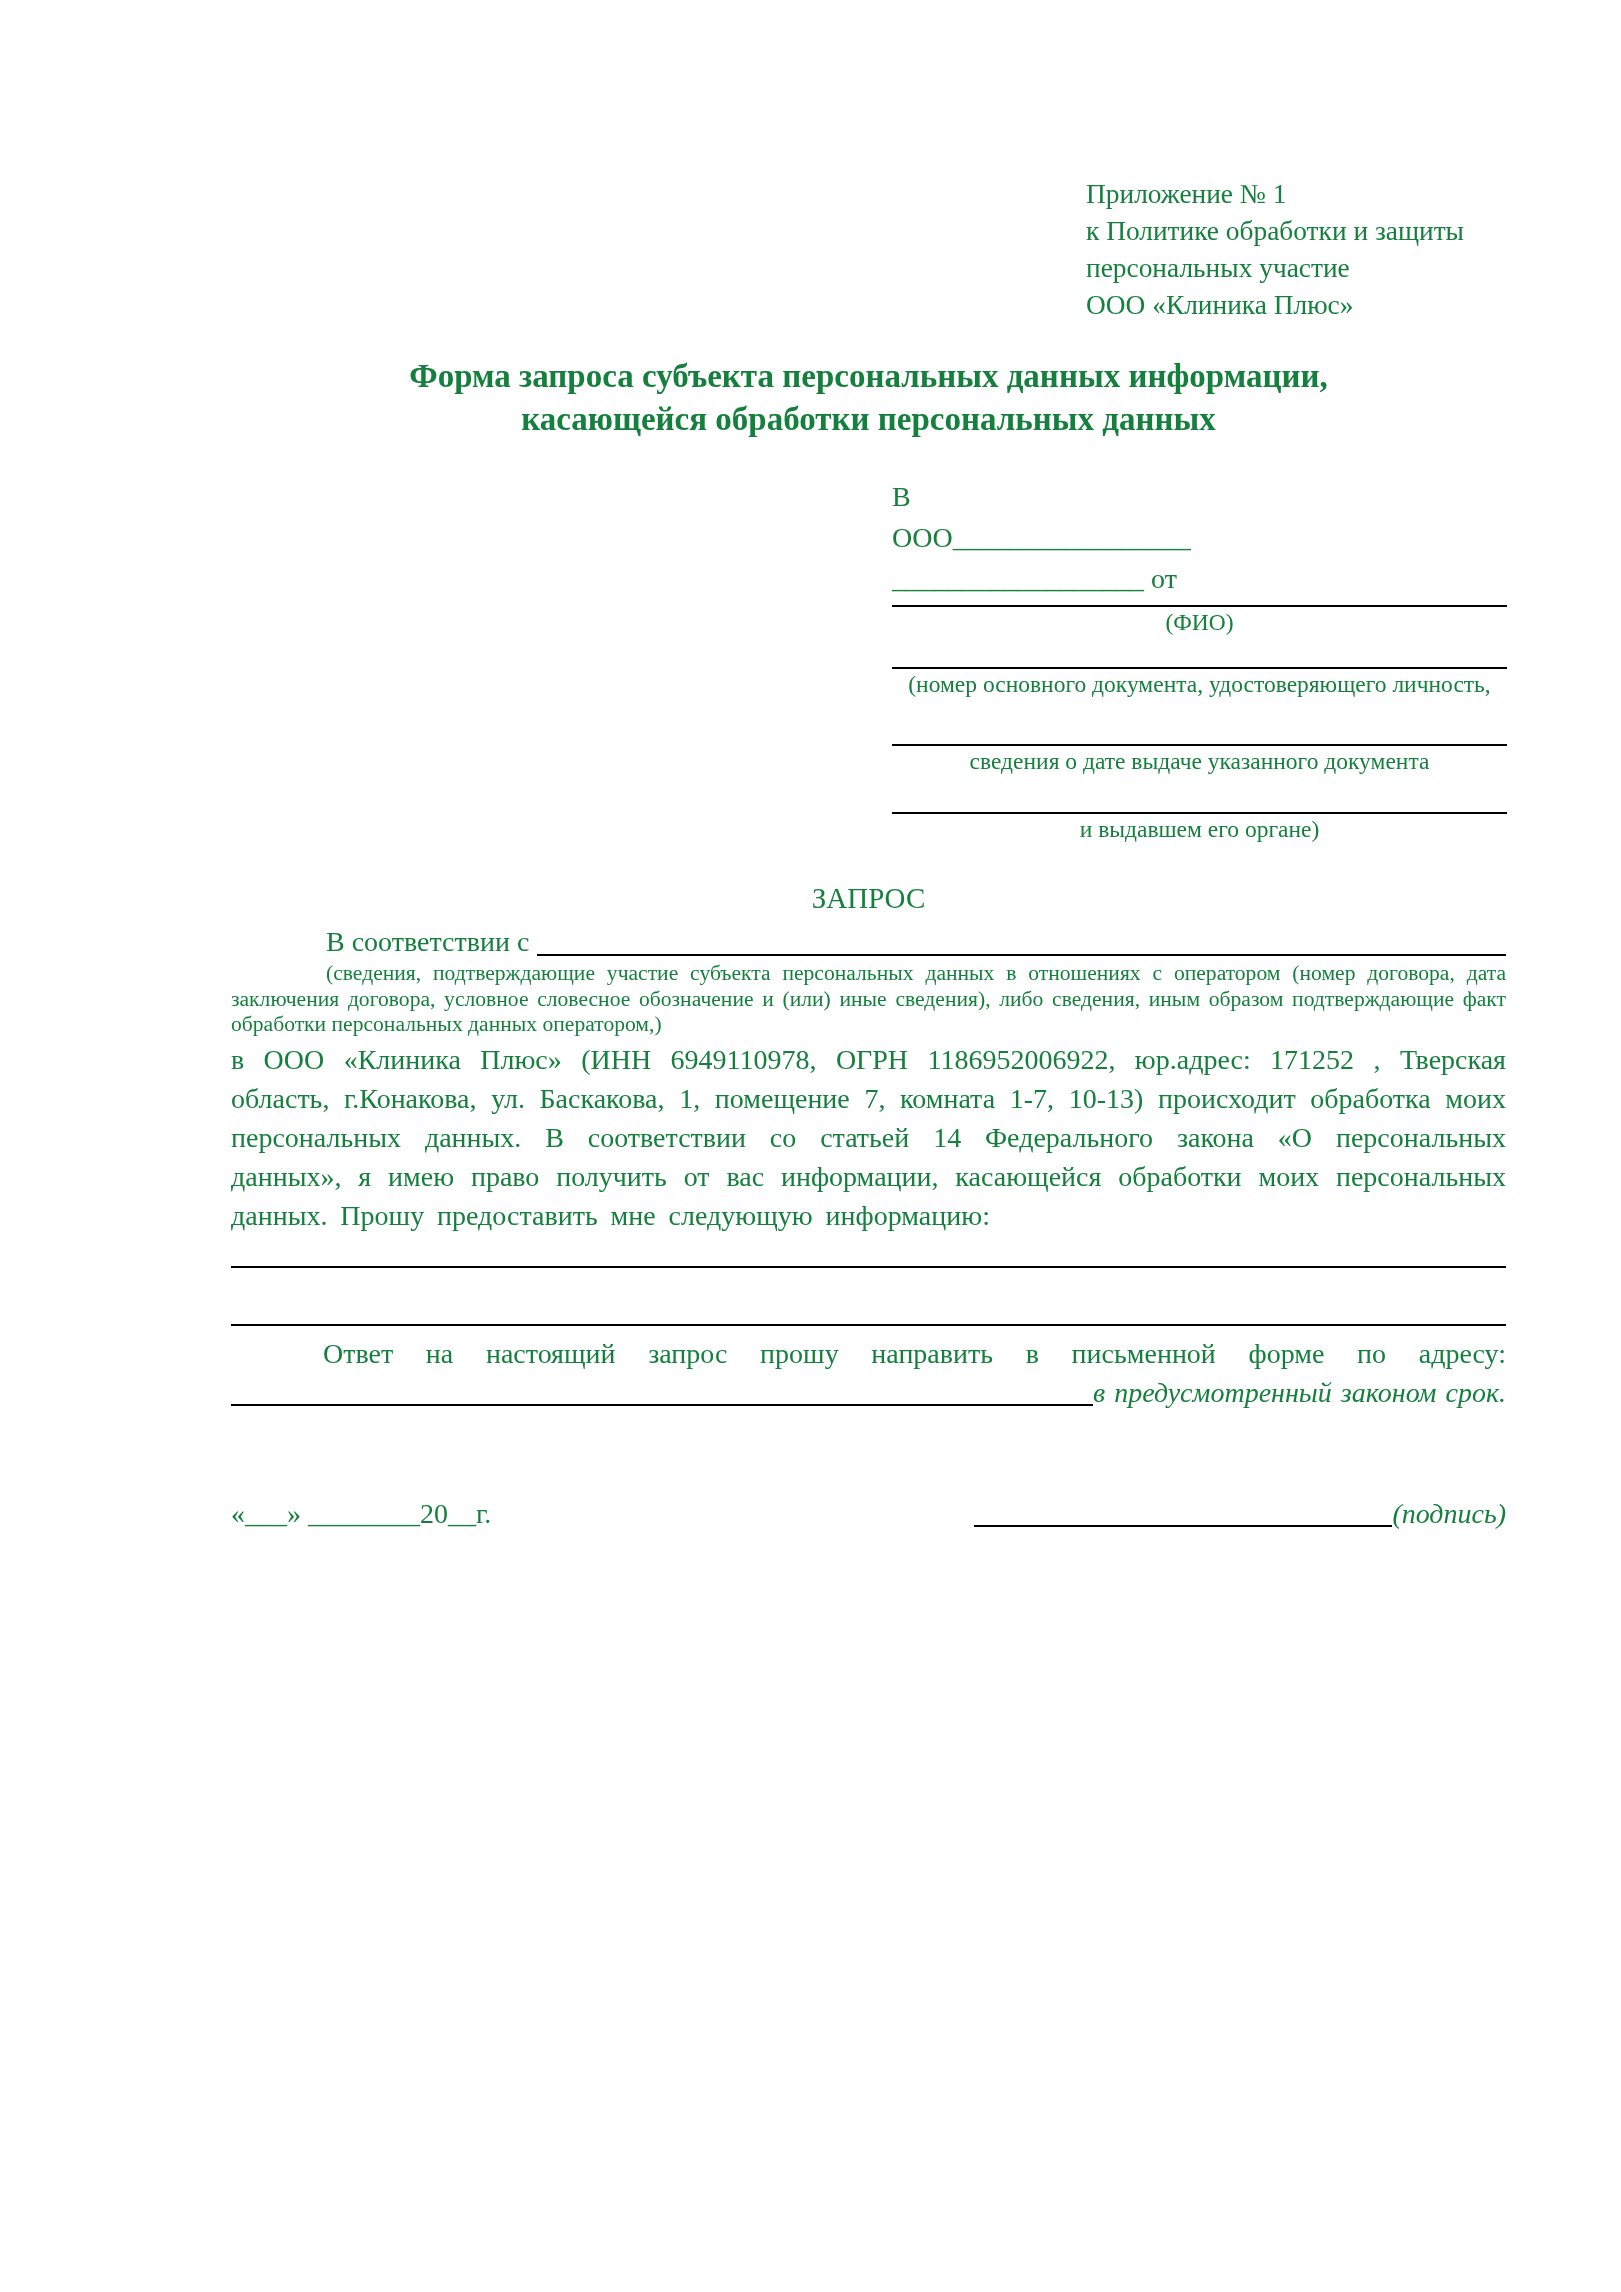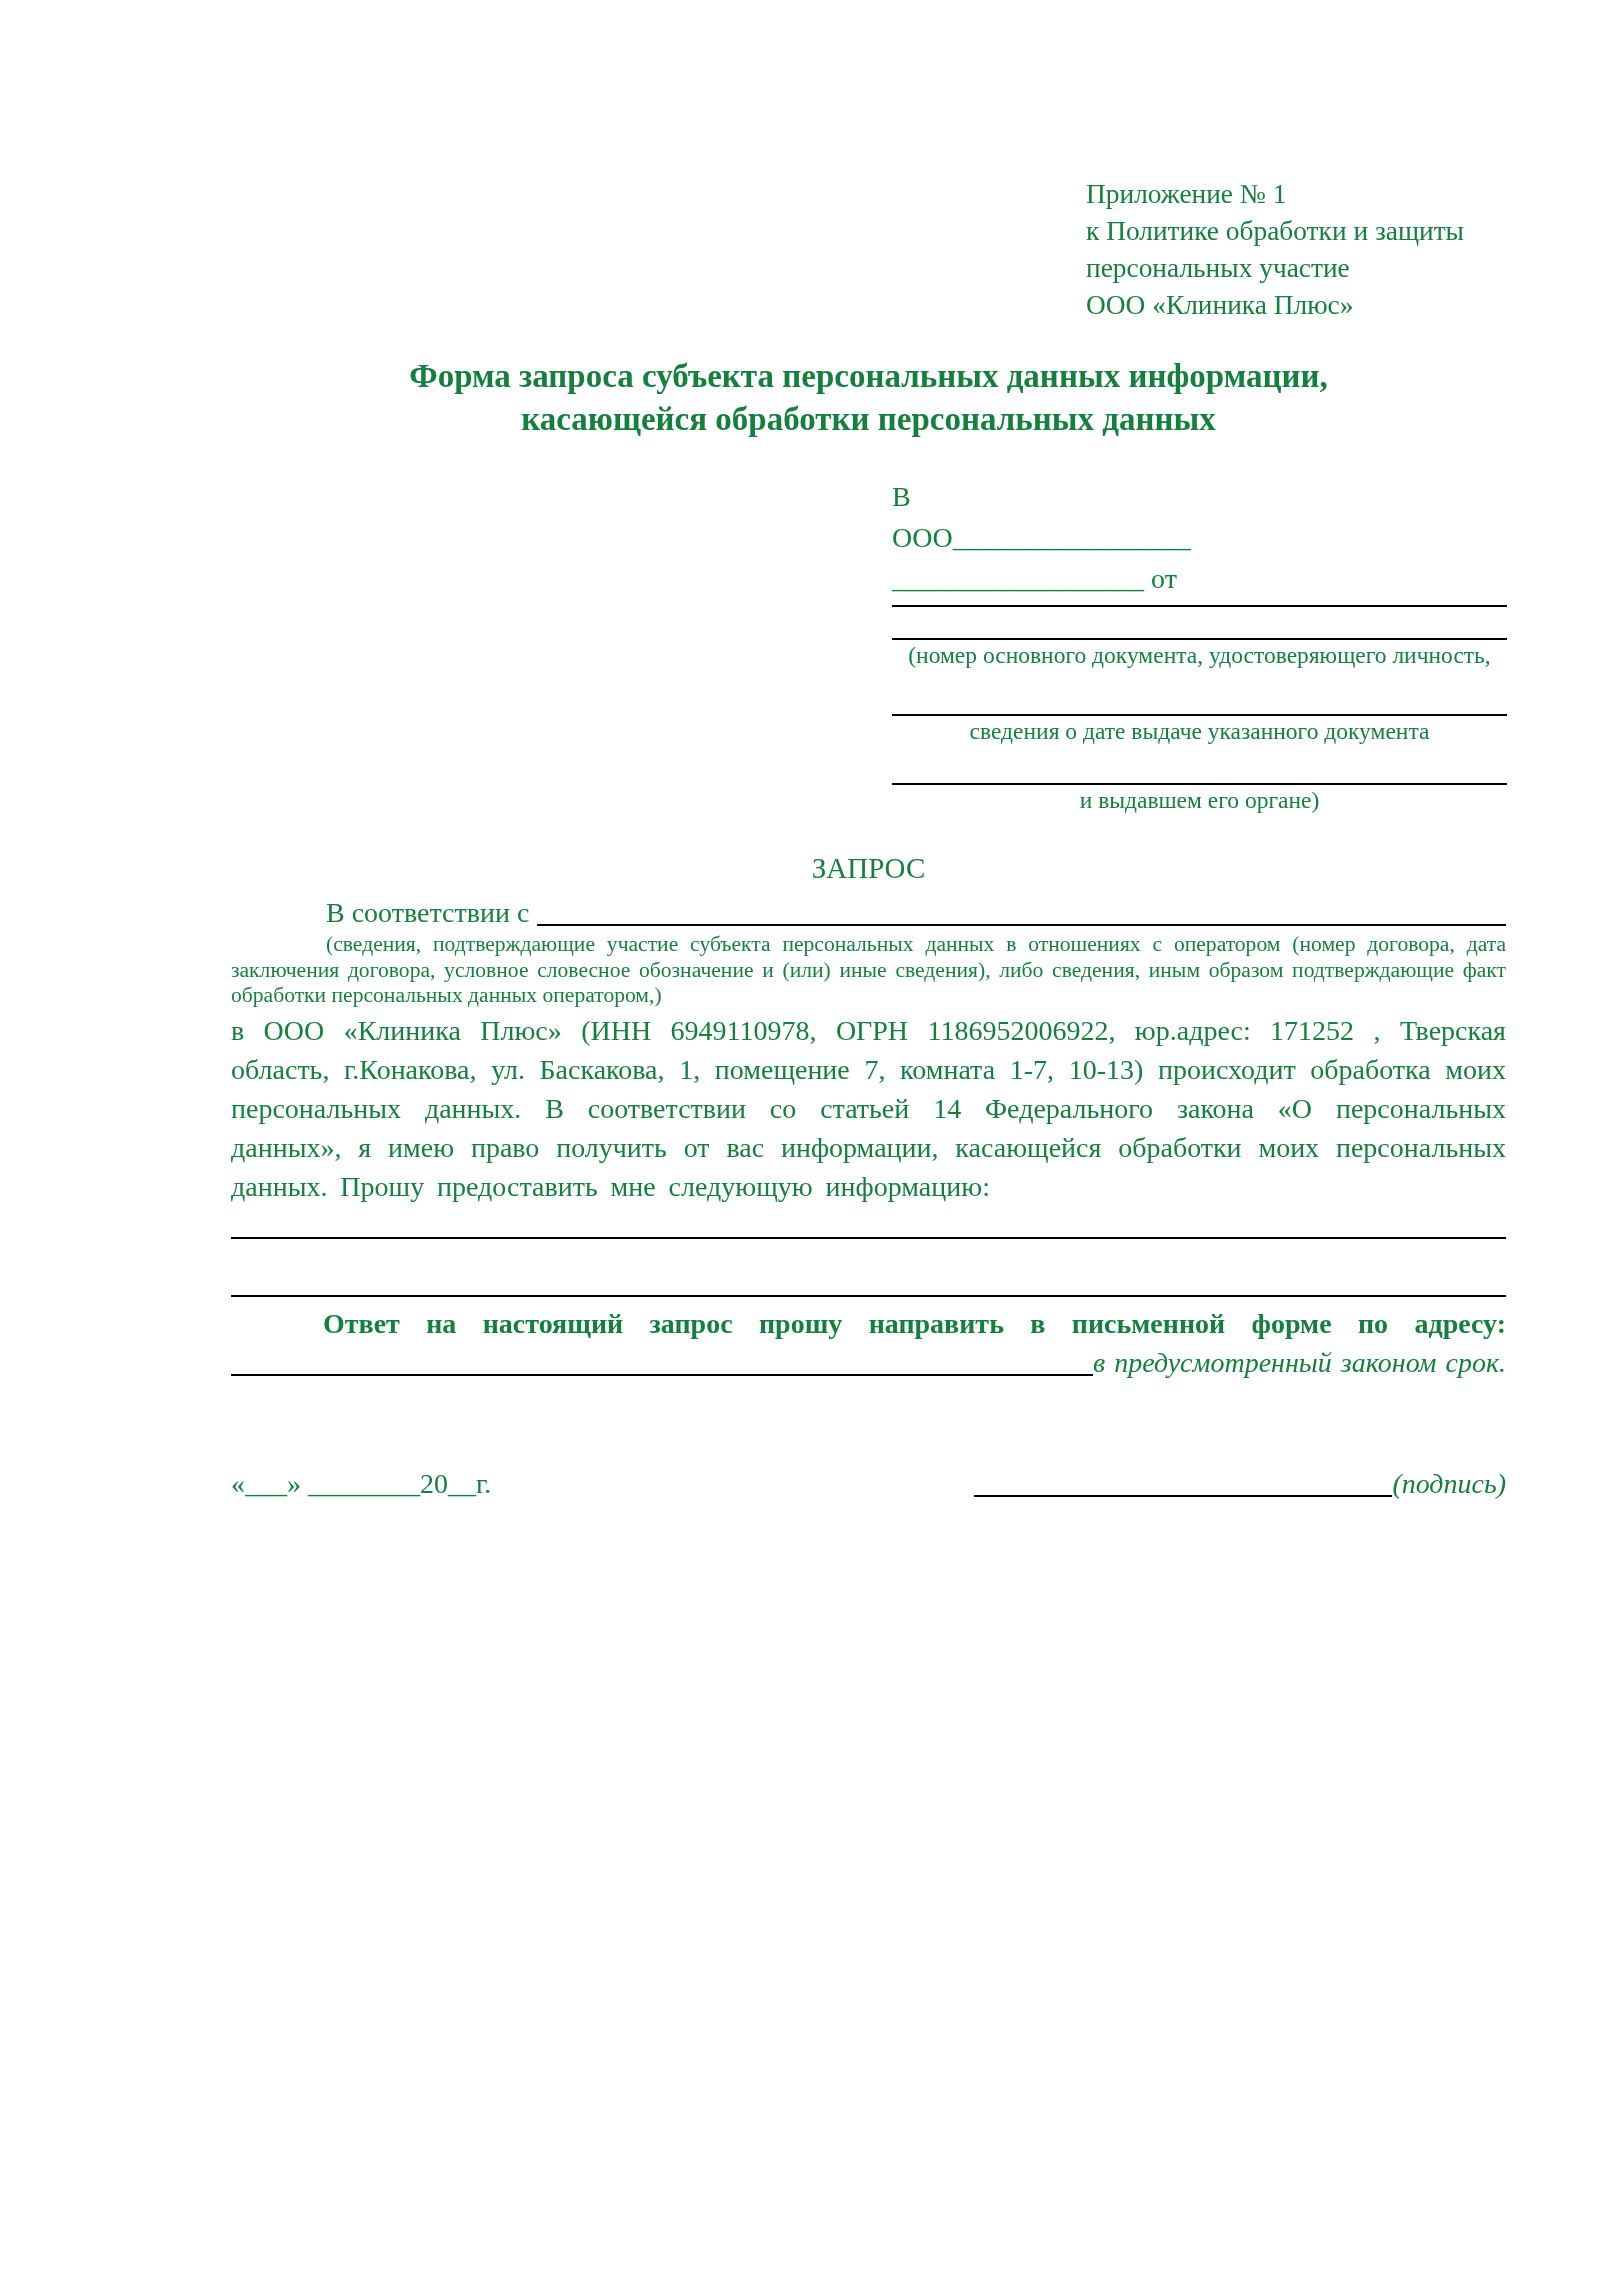--- a/index.html
+++ b/index.html
@@ -103,21 +103,20 @@
   .blank-line.taller { height: 56px; }
 
   .reply-first {
     margin-top: 7.8px;
     font-size: 28px;
     line-height: 39px;
     text-indent: 92px;
     text-align: justify;
     text-align-last: justify;
     word-spacing: 5.9px;
-    font-weight: bold;
   }
   .reply-row {
     display: flex;
     align-items: flex-end;
     font-size: 28px;
     line-height: 39px;
     word-spacing: 2px;
     font-style: italic;
   }
   .reply-row .fill-line { margin-left: 0; margin-right: 0; }
@@ -155,20 +154,21 @@
       <div>Форма запроса субъекта персональных данных информации,</div>
       <div>касающейся обработки персональных данных</div>
     </div>
 
     <div class="addressee">
       <div class="addr-text">В</div>
       <div class="addr-text">ООО_________________</div>
       <div class="addr-text">__________________ от</div>
 
       <div class="write-line h6"></div>
+      <div class="caption">(ФИО)</div>
 
       <div class="write-line h32"></div>
       <div class="caption">(номер основного документа, удостоверяющего личность,</div>
 
       <div class="write-line h46"></div>
       <div class="caption">сведения о дате выдаче указанного документа</div>
 
       <div class="write-line h38"></div>
       <div class="caption">и выдавшем его органе)</div>
     </div>

